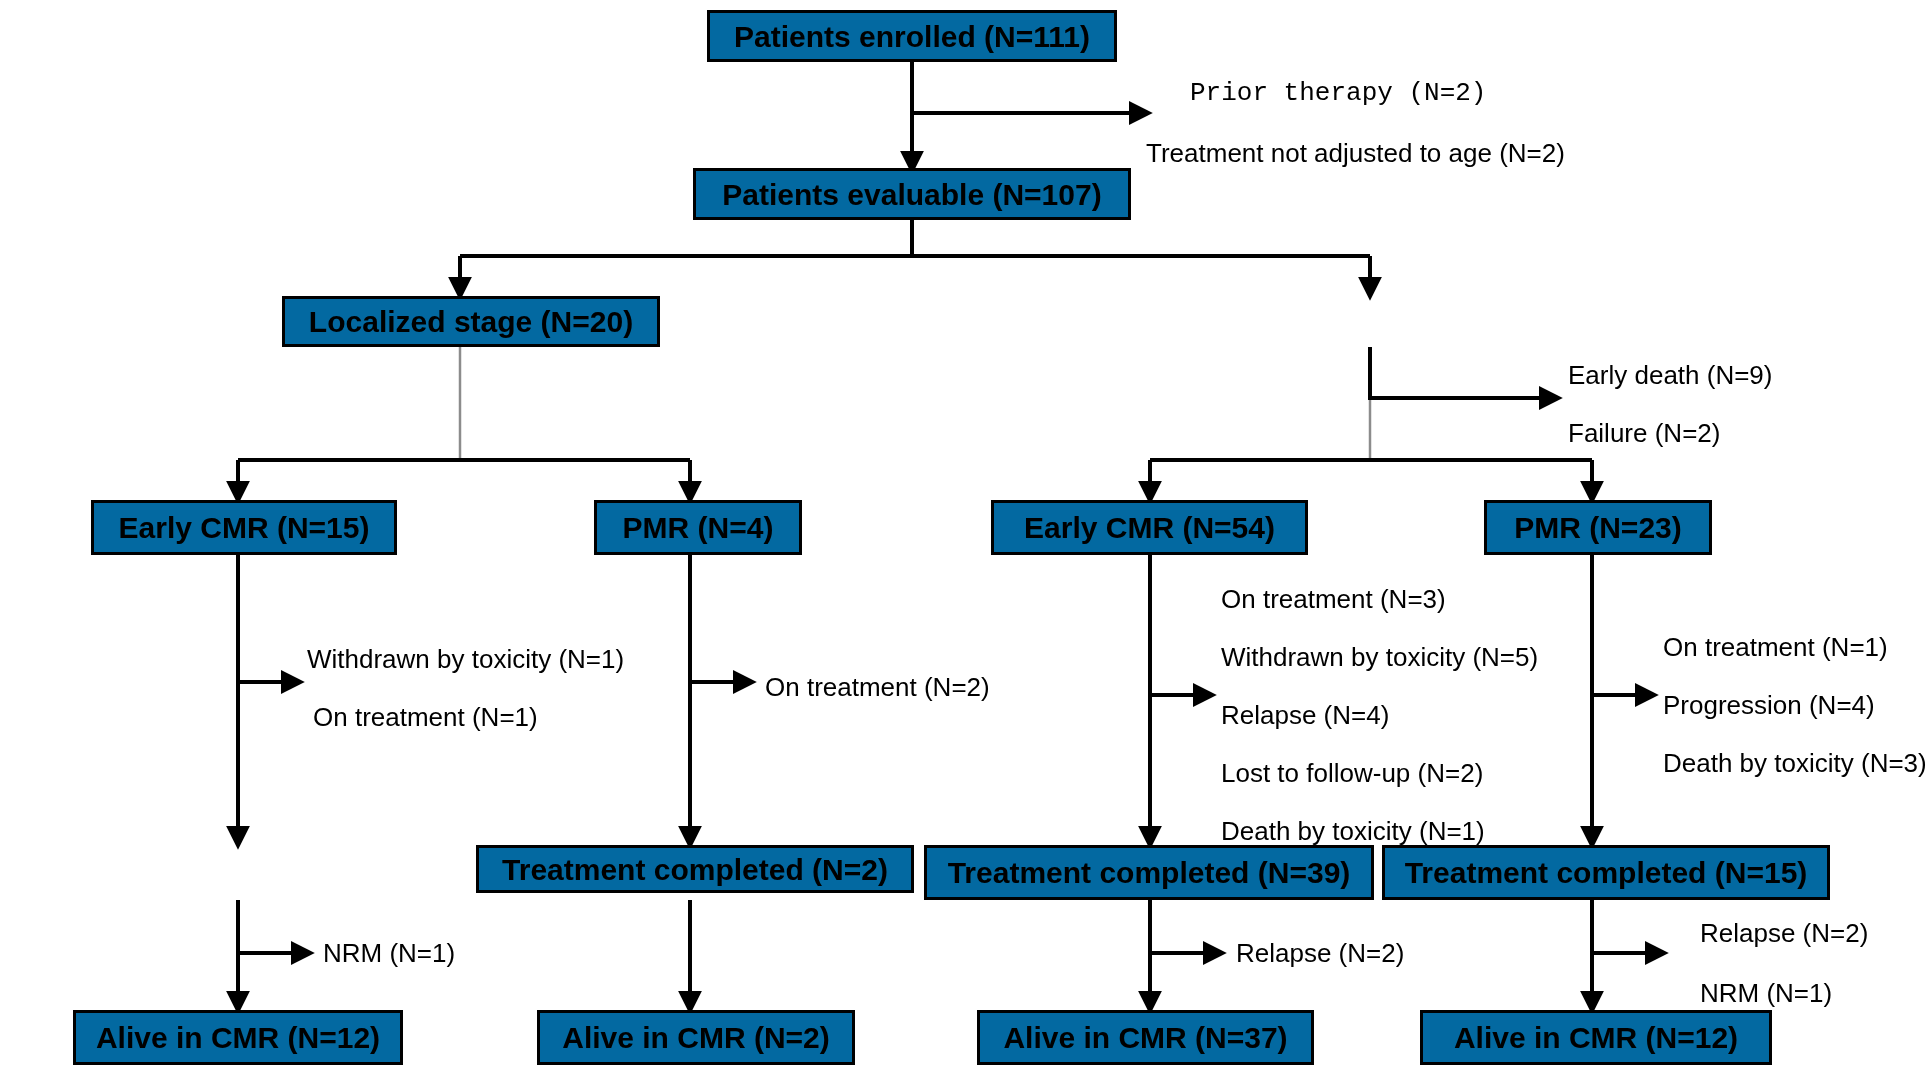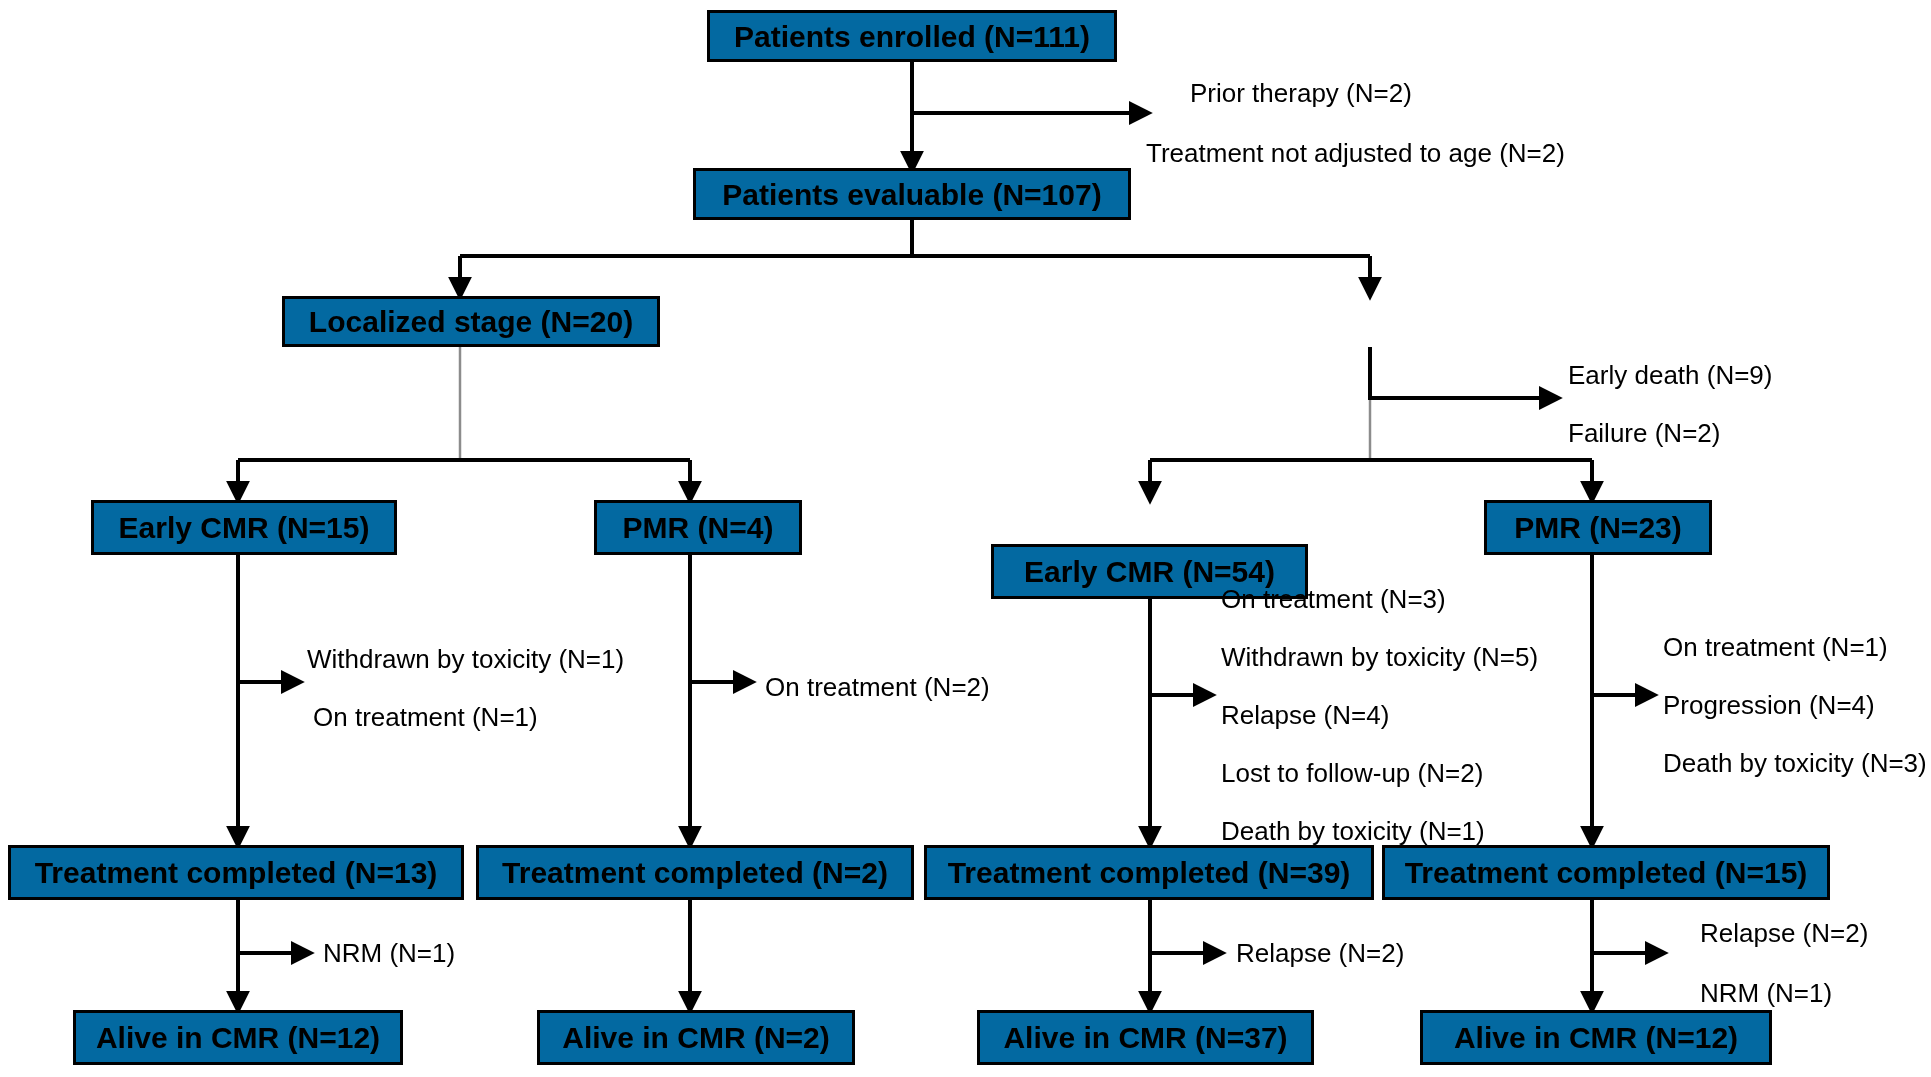--- a/index.html
+++ b/index.html
@@ -129,33 +129,30 @@
 
 
   <div class="node" style="left:91px; top:500px; width:306px; height:55px;">
     <span>Early CMR (N=15)</span>
   </div>
 
   <div class="node" style="left:594px; top:500px; width:208px; height:55px;">
     <span>PMR (N=4)</span>
   </div>
 
-  <div class="node" style="left:991px; top:500px; width:317px; height:55px;margin-top:44px;">
+  <div class="node" style="left:991px; top:500px; width:317px; height:55px;">
     <span>Early CMR (N=54)</span>
   </div>
 
   <div class="node" style="left:1484px; top:500px; width:228px; height:55px;">
     <span>PMR (N=23)</span>
   </div>
 
-  <div class="node" style="left:8px; top:845px; width:456px; height:55px;">
-    <span>Treatment completed (N=13)</span>
-  </div>
-
-  <div class="node" style="left:476px; top:845px; width:438px; height:55px;">
+
+  <div class="node" style="left:476px; top:845px; width:438px; height:48px;">
     <span>Treatment completed (N=2)</span>
   </div>
 
   <div class="node" style="left:924px; top:845px; width:450px; height:55px;">
     <span>Treatment completed (N=39)</span>
   </div>
 
   <div class="node" style="left:1382px; top:845px; width:448px; height:55px;">
     <span>Treatment completed (N=15)</span>
   </div>
@@ -169,21 +166,21 @@
   </div>
 
   <div class="node" style="left:977px; top:1010px; width:337px; height:55px;">
     <span>Alive in CMR (N=37)</span>
   </div>
 
   <div class="node" style="left:1420px; top:1010px; width:352px; height:55px;">
     <span>Alive in CMR (N=12)</span>
   </div>
 
-  <div class="note" style="left:1190px; top:78px;">
+  <div class="note" style="left:1190px; top:78px;font-family:Liberation Mono, monospace;">
     <span>Prior therapy (N=2)</span>
   </div>
 
   <div class="note" style="left:1146px; top:138px;">
     <span>Treatment not adjusted to age (N=2)</span>
   </div>
 
   <div class="note" style="left:1568px; top:360px;">
     <span>Early death (N=9)</span>
   </div>

